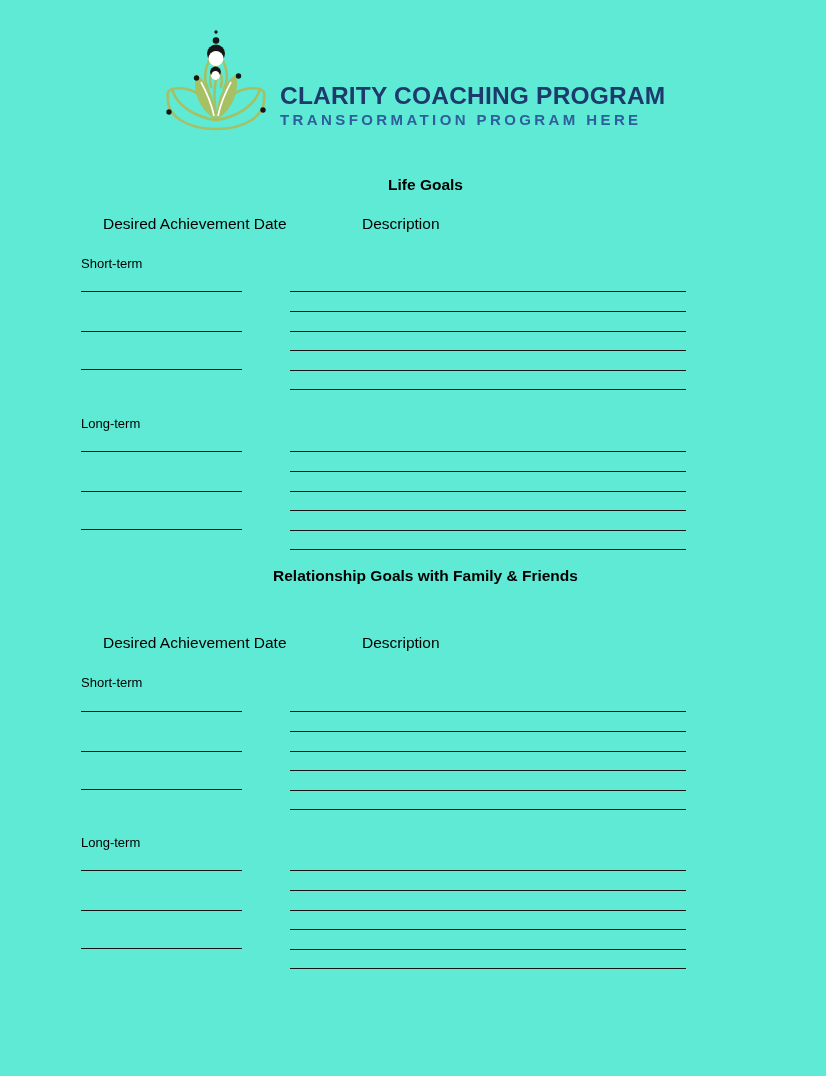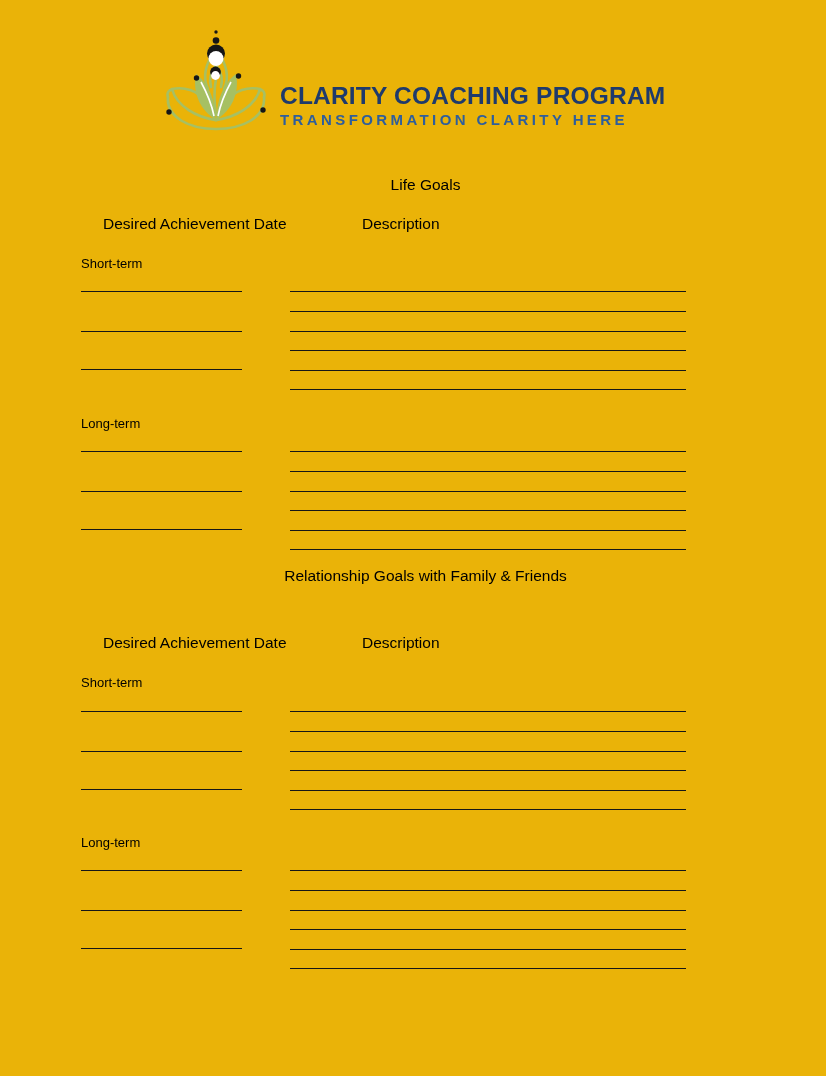--- a/index.html
+++ b/index.html
@@ -2,21 +2,21 @@
 <html><head>
 <meta charset="utf-8">
 <style>
   * { margin:0; padding:0; box-sizing:border-box; }
   html,body { background:#ffffff; }
   body { font-family:"Liberation Sans", sans-serif; color:#000; }
 
   .page {
     position:relative;
     width:826px; height:1076px;
-    background:#eab308;
+    background:#5eead4;
     overflow:hidden;
   }
 
   
   .logo-mark { position:absolute; left:163px; top:27px; width:106px; height:110px; }
   .logo-text { position:absolute; left:280px; top:83px; }
   .brand {
     color:#1e3a6c;
     font-size:24.5px; font-weight:700;
     letter-spacing:0.2px; line-height:25px;
@@ -27,21 +27,21 @@
     font-size:15px; font-weight:600;
     letter-spacing:3.4px; line-height:16px;
     margin-top:4px;
     white-space:nowrap;
   }
 
   
   .section-title {
     position:absolute; left:0; width:826px;
     text-align:center;
-    font-size:15.5px; font-weight:400; line-height:16px;padding-left:25px;
+    font-size:15.5px; font-weight:700; line-height:16px;padding-left:25px;
   }
   .col-label {
     position:absolute;
     font-size:15.5px; line-height:16px;
     white-space:nowrap;
     margin-left:22px;
   }
   .term-label {
     position:absolute; left:81px;
     font-size:13px; line-height:16px;
@@ -93,21 +93,21 @@
 
       <circle cx="53" cy="5" r="1.7" fill="#161616"></circle>
       <circle cx="53" cy="13.5" r="3.3" fill="#161616"></circle>
       <circle cx="33.5" cy="51" r="2.7" fill="#161616"></circle>
       <circle cx="75.5" cy="49" r="2.7" fill="#161616"></circle>
       <circle cx="6" cy="85" r="2.7" fill="#161616"></circle>
       <circle cx="100" cy="83" r="2.7" fill="#161616"></circle>
     </svg>
     <div class="logo-text">
       <div class="brand">CLARITY COACHING PROGRAM</div>
-      <div class="tagline">TRANSFORMATION CLARITY HERE</div>
+      <div class="tagline">TRANSFORMATION PROGRAM HERE</div>
     </div>
   </div>
 
   <div>
     <div class="section-title" style="top:177px">Life Goals</div>
 
     <span class="col-label" style="left:81px; top:216px">Desired Achievement Date</span>
     <span class="col-label" style="left:340px; top:216px">Description</span>
 
     <span class="term-label" style="top:256px">Short-term</span>

